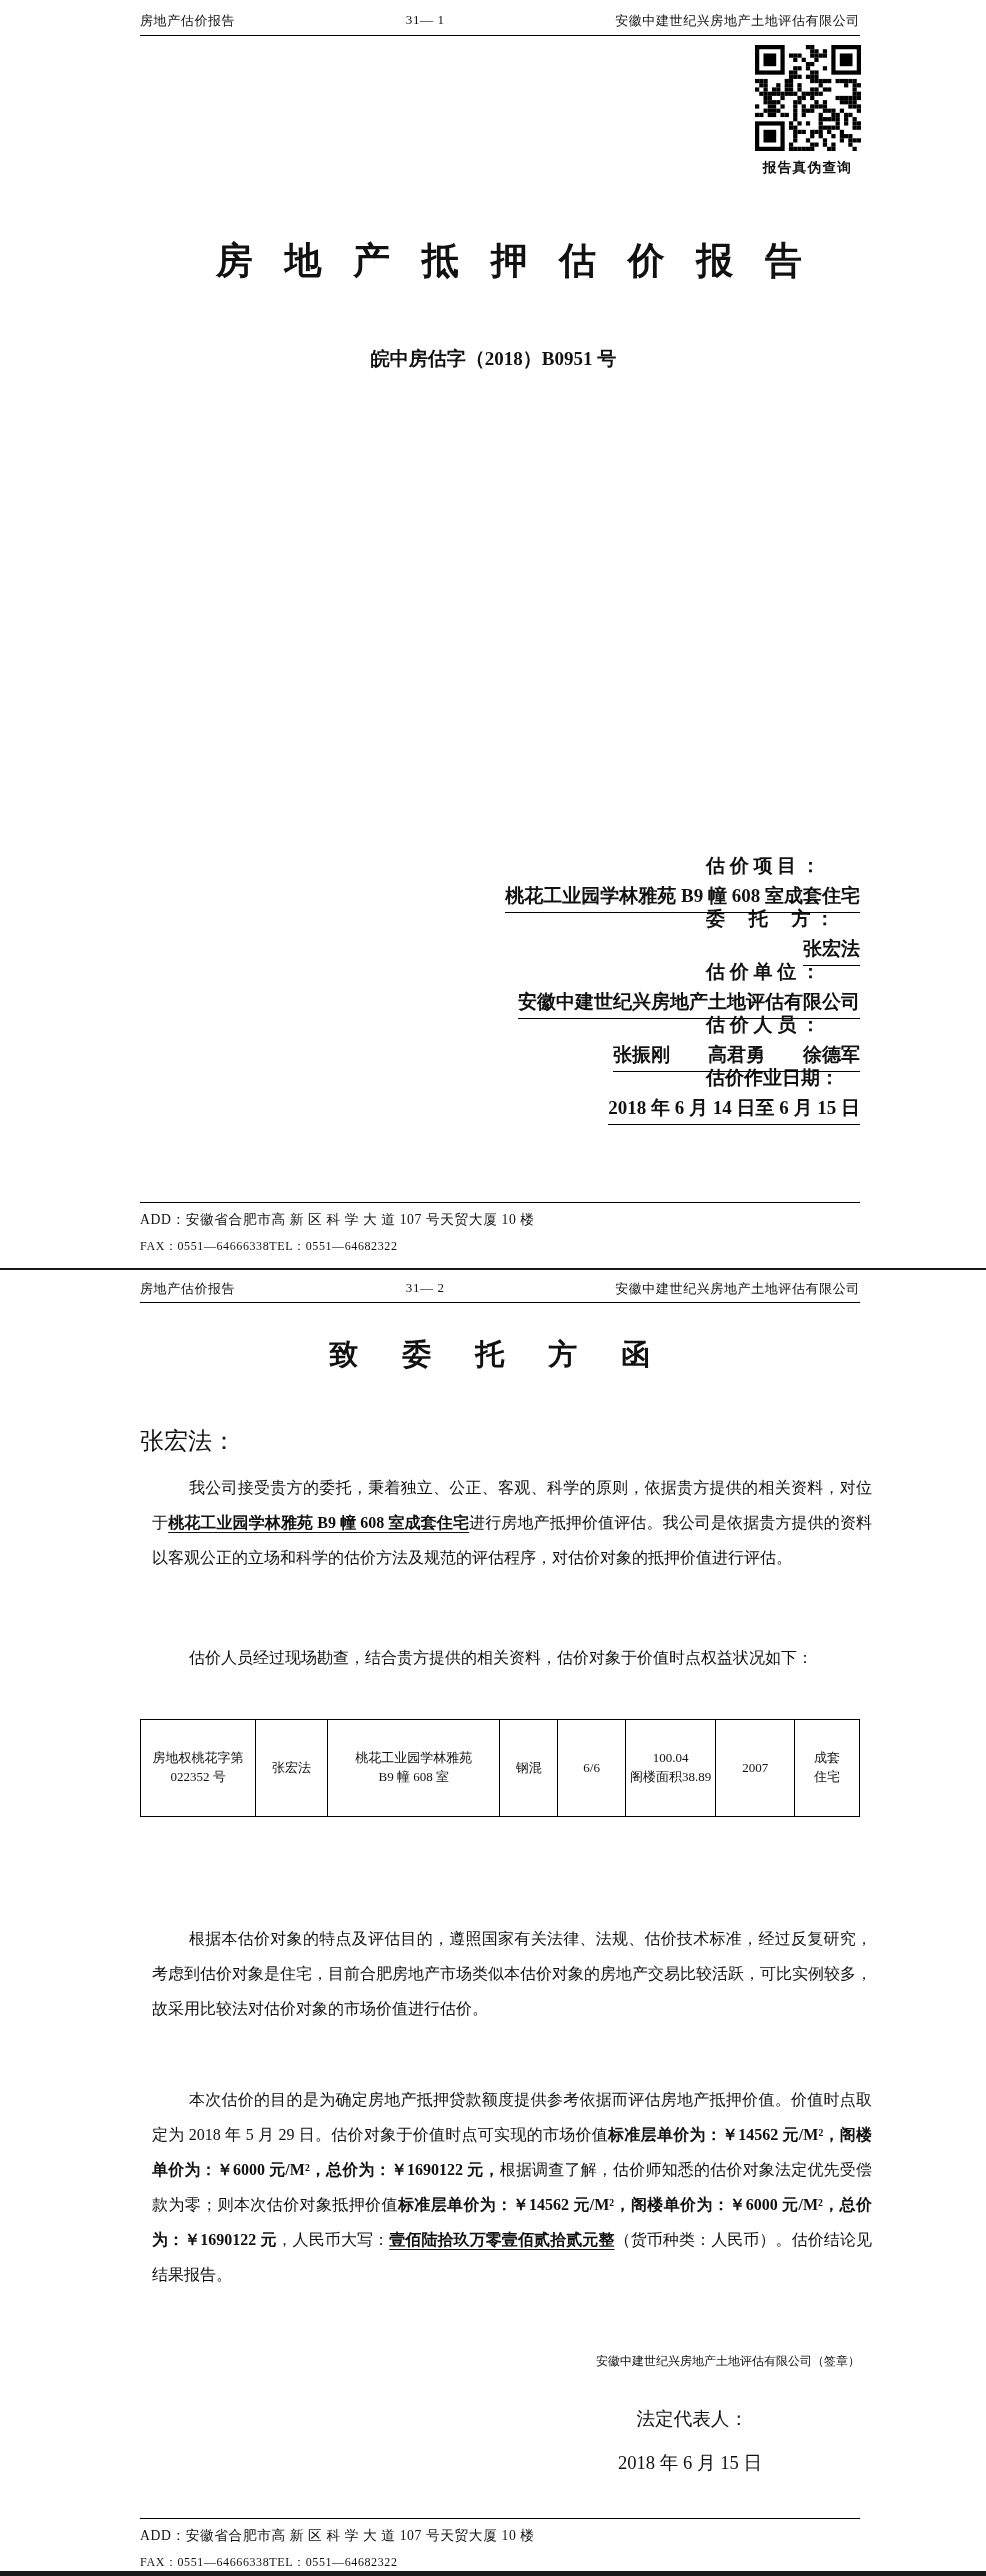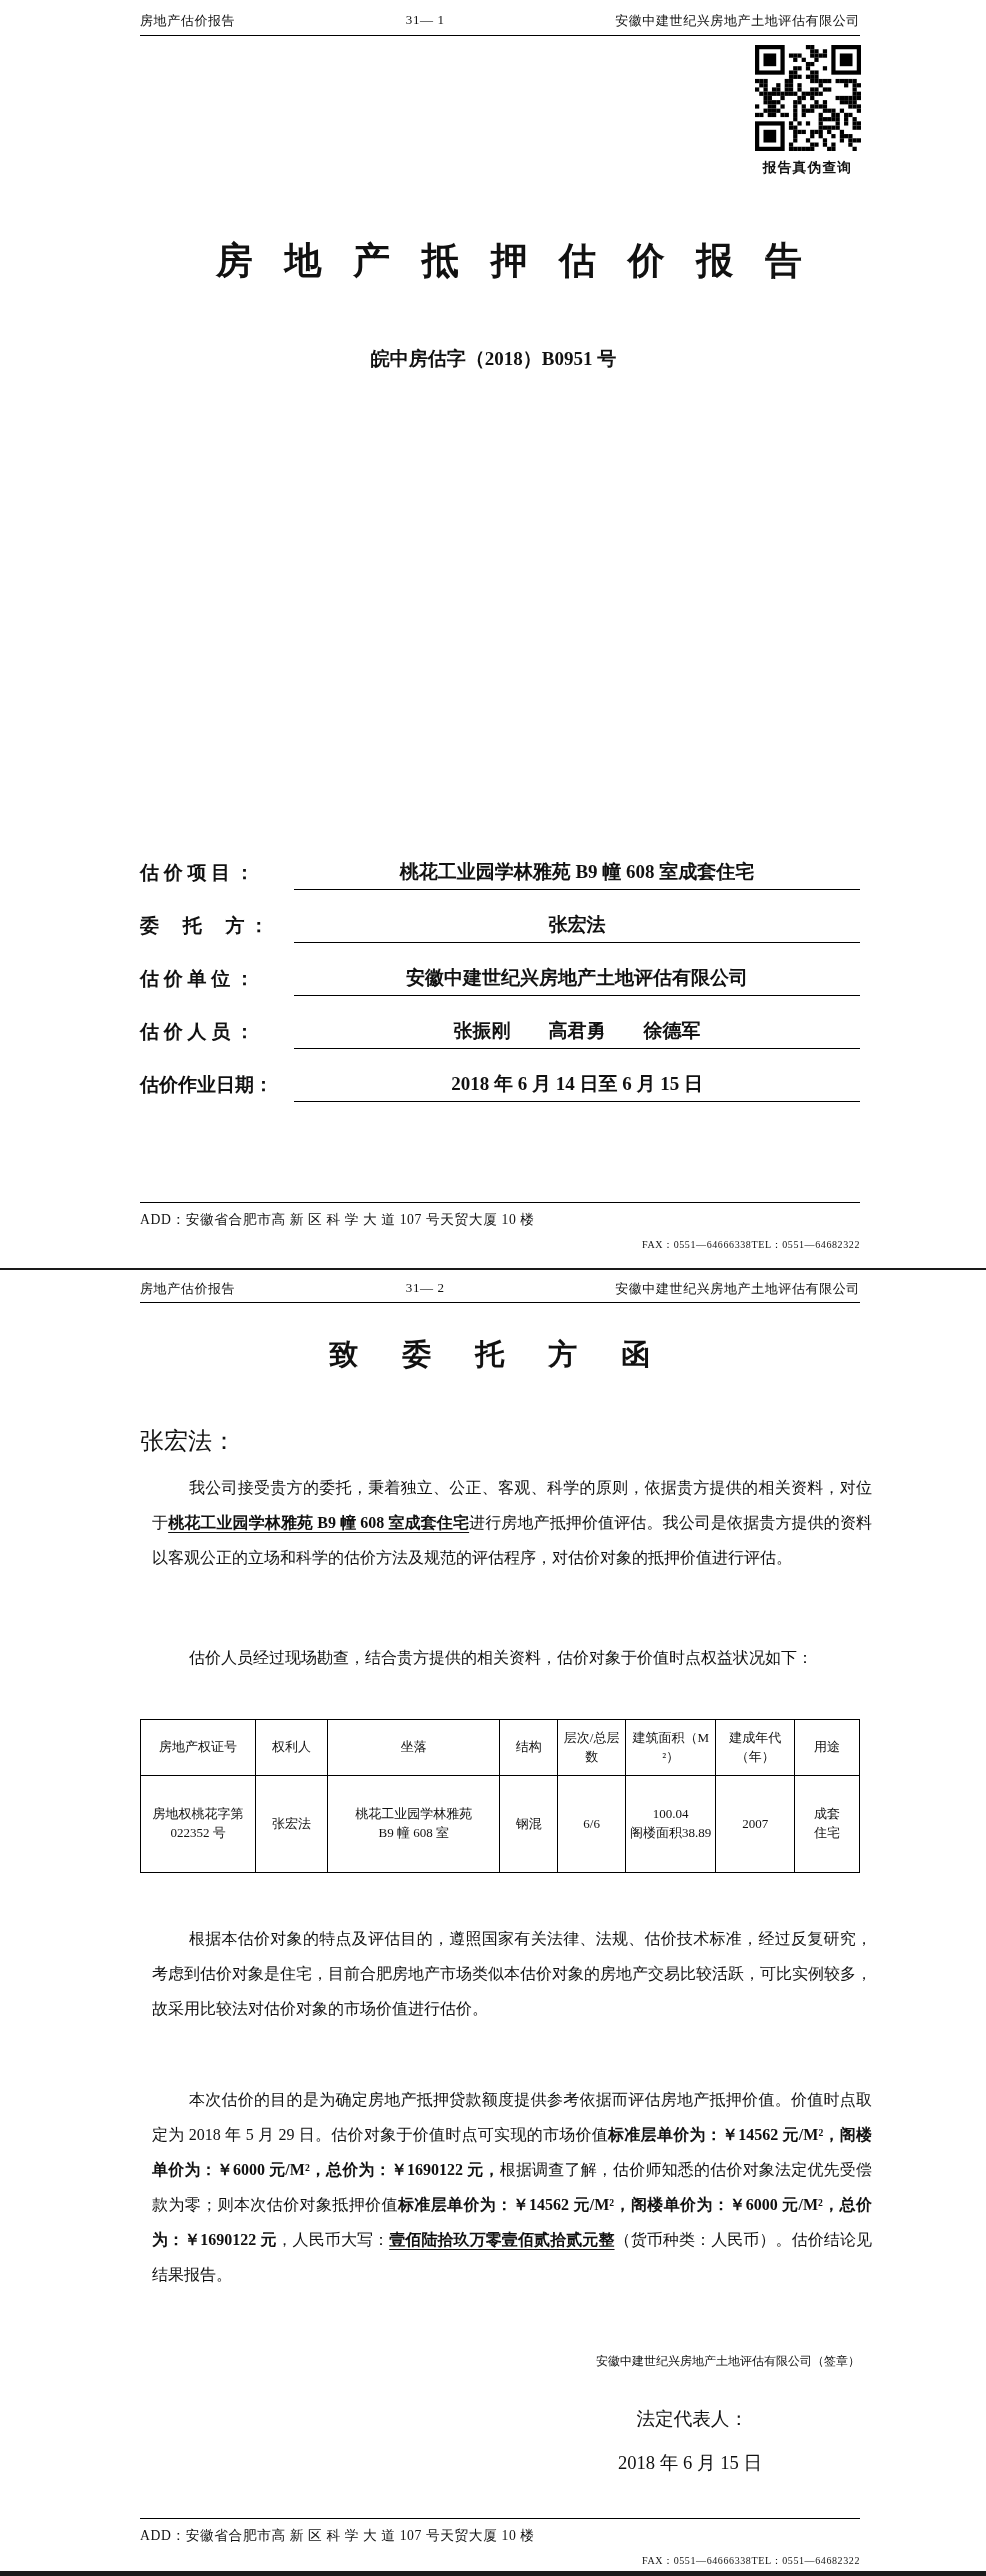--- a/index.html
+++ b/index.html
@@ -12,26 +12,26 @@
   .page2{height:1305px;}
   .pg-header{position:absolute;left:140px;width:720px;top:12.4px;display:flex;justify-content:space-between;font-size:13px;letter-spacing:0.6px;gap:24px;}
   .hline{position:absolute;left:140px;width:720px;border-top:1.2px solid #000;height:0;}
   .p1-hline{top:35px;}
   .qr-wrap{position:absolute;left:753px;top:45px;width:109px;text-align:center;}
   .qr{width:106px;height:106px;margin:0 auto;}
   .qr-caption{margin-top:7.5px;font-size:13.7px;font-weight:bold;letter-spacing:1.2px;}
   .p1-title{position:absolute;top:236px;left:0;width:100%;text-align:center;font-size:37px;font-weight:bold;letter-spacing:11.2px;white-space:pre;padding-left:21px;}
   .p1-docno{position:absolute;top:346px;left:0;width:100%;text-align:center;font-size:19px;font-weight:bold;}
   .p1-fields{position:absolute;top:853px;left:140px;width:720px;}
-  .field-row{display:flex;align-items:flex-end;height:37px;margin-bottom:16px;font-size:19px;font-weight:bold;}
+  .field-row{display:flex;align-items:flex-end;height:37px;margin-bottom:16px;font-size:19px;font-weight:bold;flex-direction:column;}
   .field-label{width:154px;white-space:pre;flex:none;padding-bottom:3.7px;}
   .field-value{flex:1;text-align:center;border-bottom:1.2px solid #000;padding-bottom:3.7px;white-space:pre;}
   .footline{border-top:1.2px solid #000;}
   .addr{font-size:13.7px;letter-spacing:0.6px;}
-  .faxtel{display:flex;justify-content:flex-end;font-size:10px;letter-spacing:0.6px;}
+  .faxtel{display:flex;justify-content:flex-start;font-size:12px;letter-spacing:0.6px;}
   .p1-footline{top:1202px;}
   .p1-addr{position:absolute;top:1211px;left:140px;width:720px;}
   .p1-faxtel{position:absolute;top:1238px;left:140px;width:720px;}
   .p2-hline{top:32px;}
   .p2-header{top:10px;}
   .p2-title{position:absolute;top:65px;left:0;width:100%;text-align:center;font-size:29px;font-weight:bold;letter-spacing:7.5px;white-space:pre;}
   .salutation{position:absolute;top:155px;left:140px;font-size:24px;}
   .para{position:absolute;left:140px;width:720px;margin:12px;font-size:16px;line-height:35px;text-align:justify;text-indent:37px;}
   .para1{top:188px;}
   .para2{top:358px;}
@@ -340,30 +340,20 @@
       <col style="width:16%">
         <col style="width:10%">
         <col style="width:24%">
         <col style="width:8%">
       <col style="width:9.5%">
         <col style="width:12.5%">
         <col style="width:11%">
         <col style="width:9%">
     </colgroup>
     <tbody>
-        <tr>
-      <th>房地产权证号</th>
-      <th>权利人</th>
-      <th>坐落</th>
-      <th>结构</th>
-      <th>层次/总层数</th>
-      <th>建筑面积（M²）</th>
-      <th>建成年代（年）</th>
-      <th>用途</th>
-    </tr>
     <tr>
       <td>房地权桃花字第
 022352 号</td>
       <td>张宏法</td>
       <td>桃花工业园学林雅苑
 B9 幢 608 室</td>
       <td>钢混</td>
       <td>6/6</td>
       <td>100.04
 阁楼面积38.89</td>

